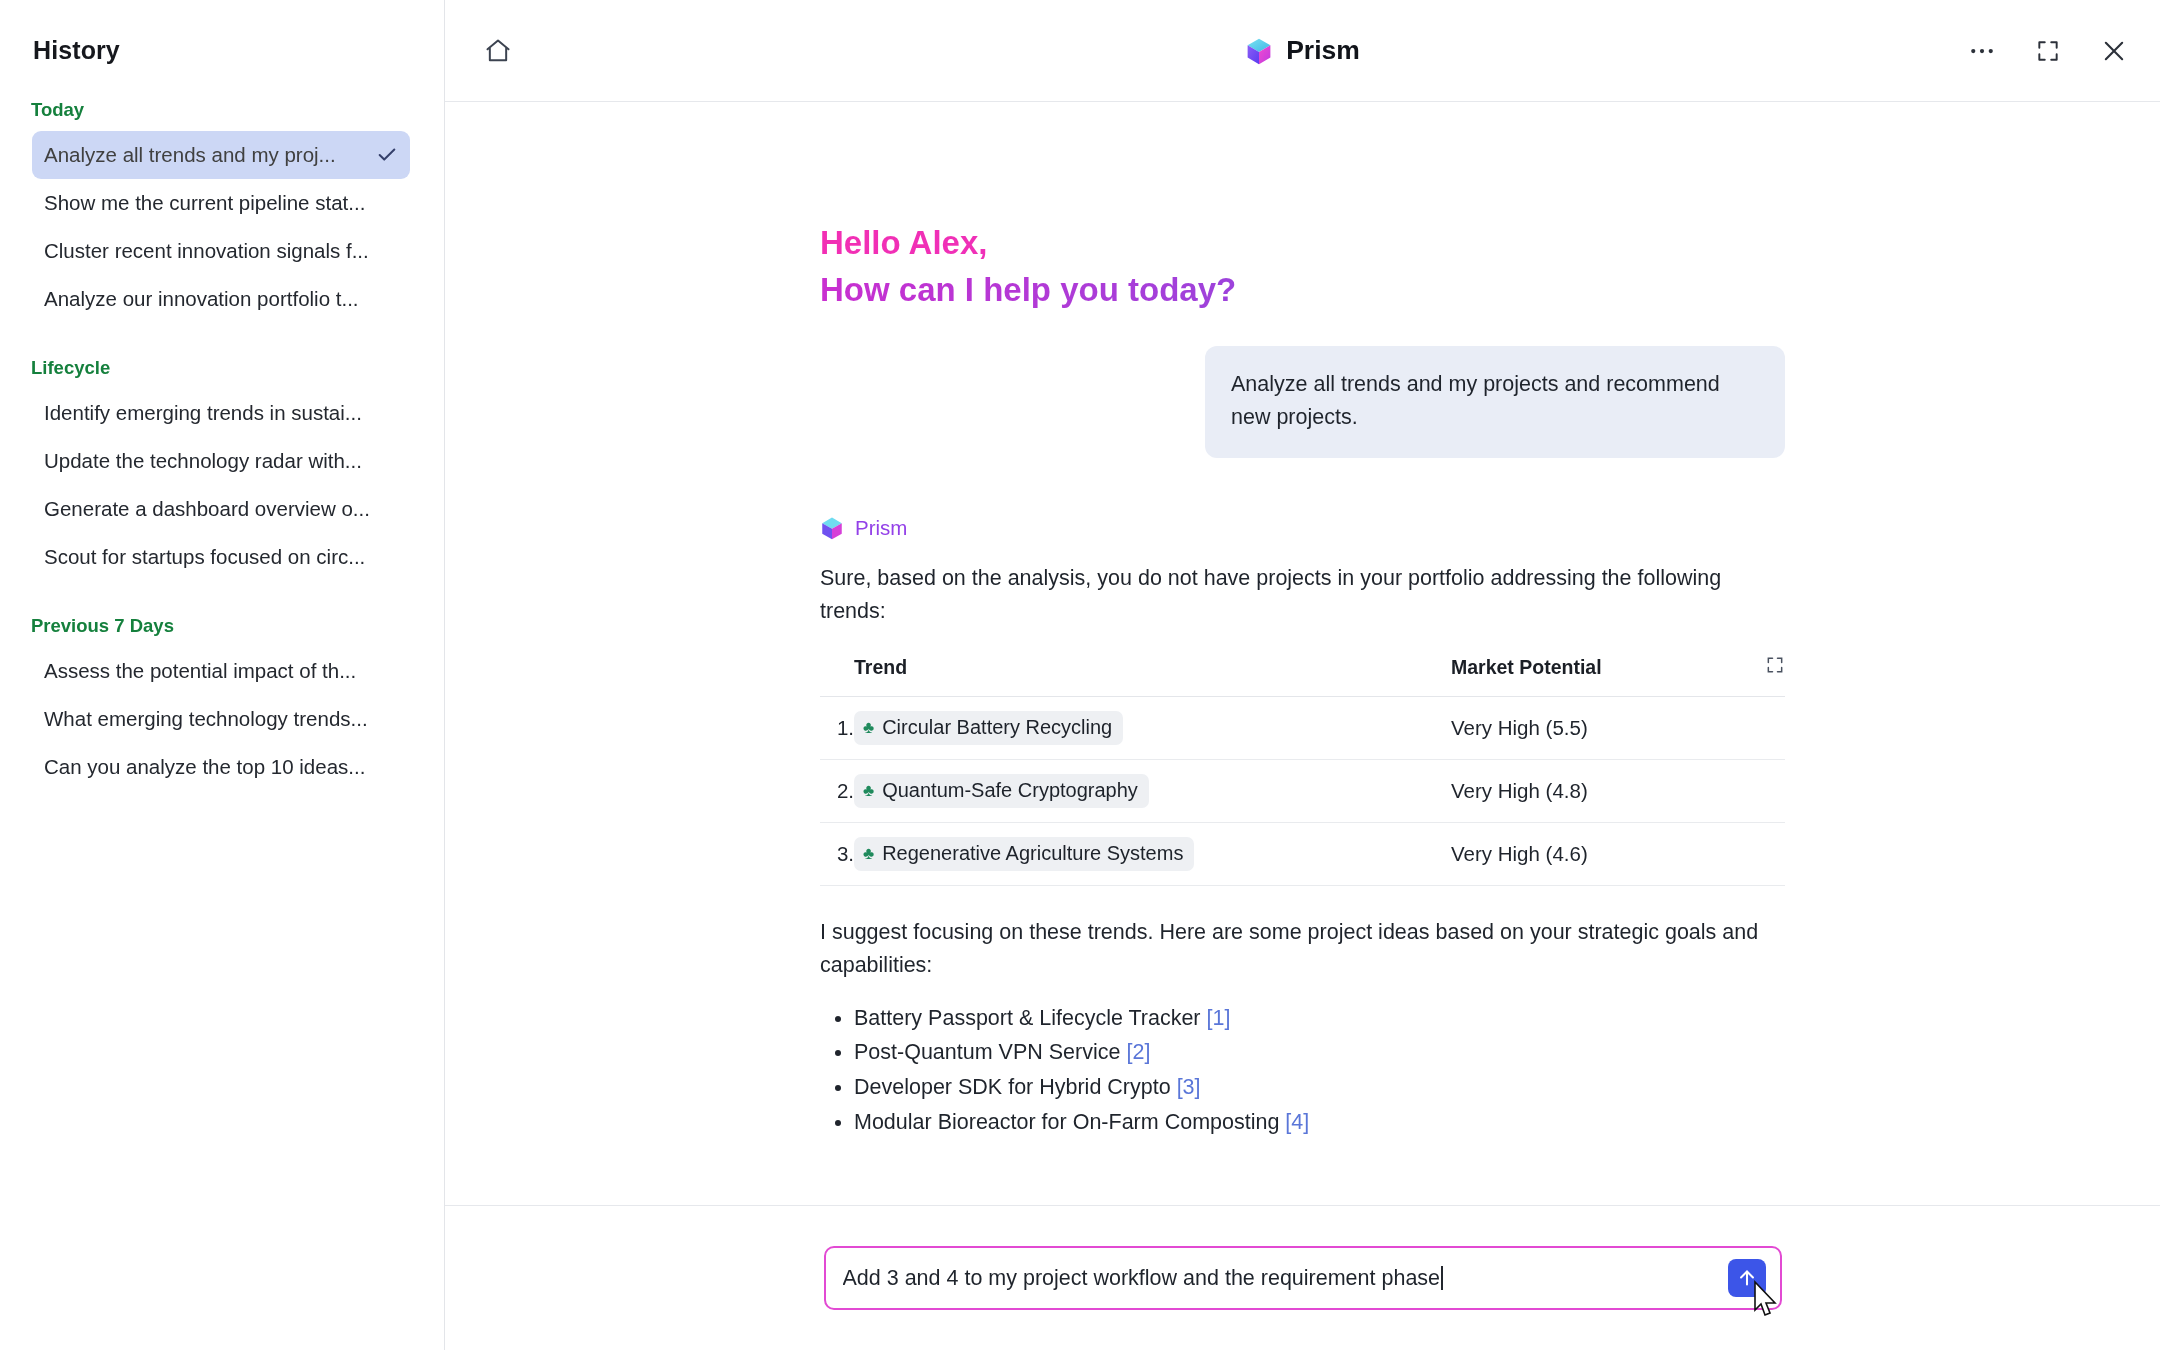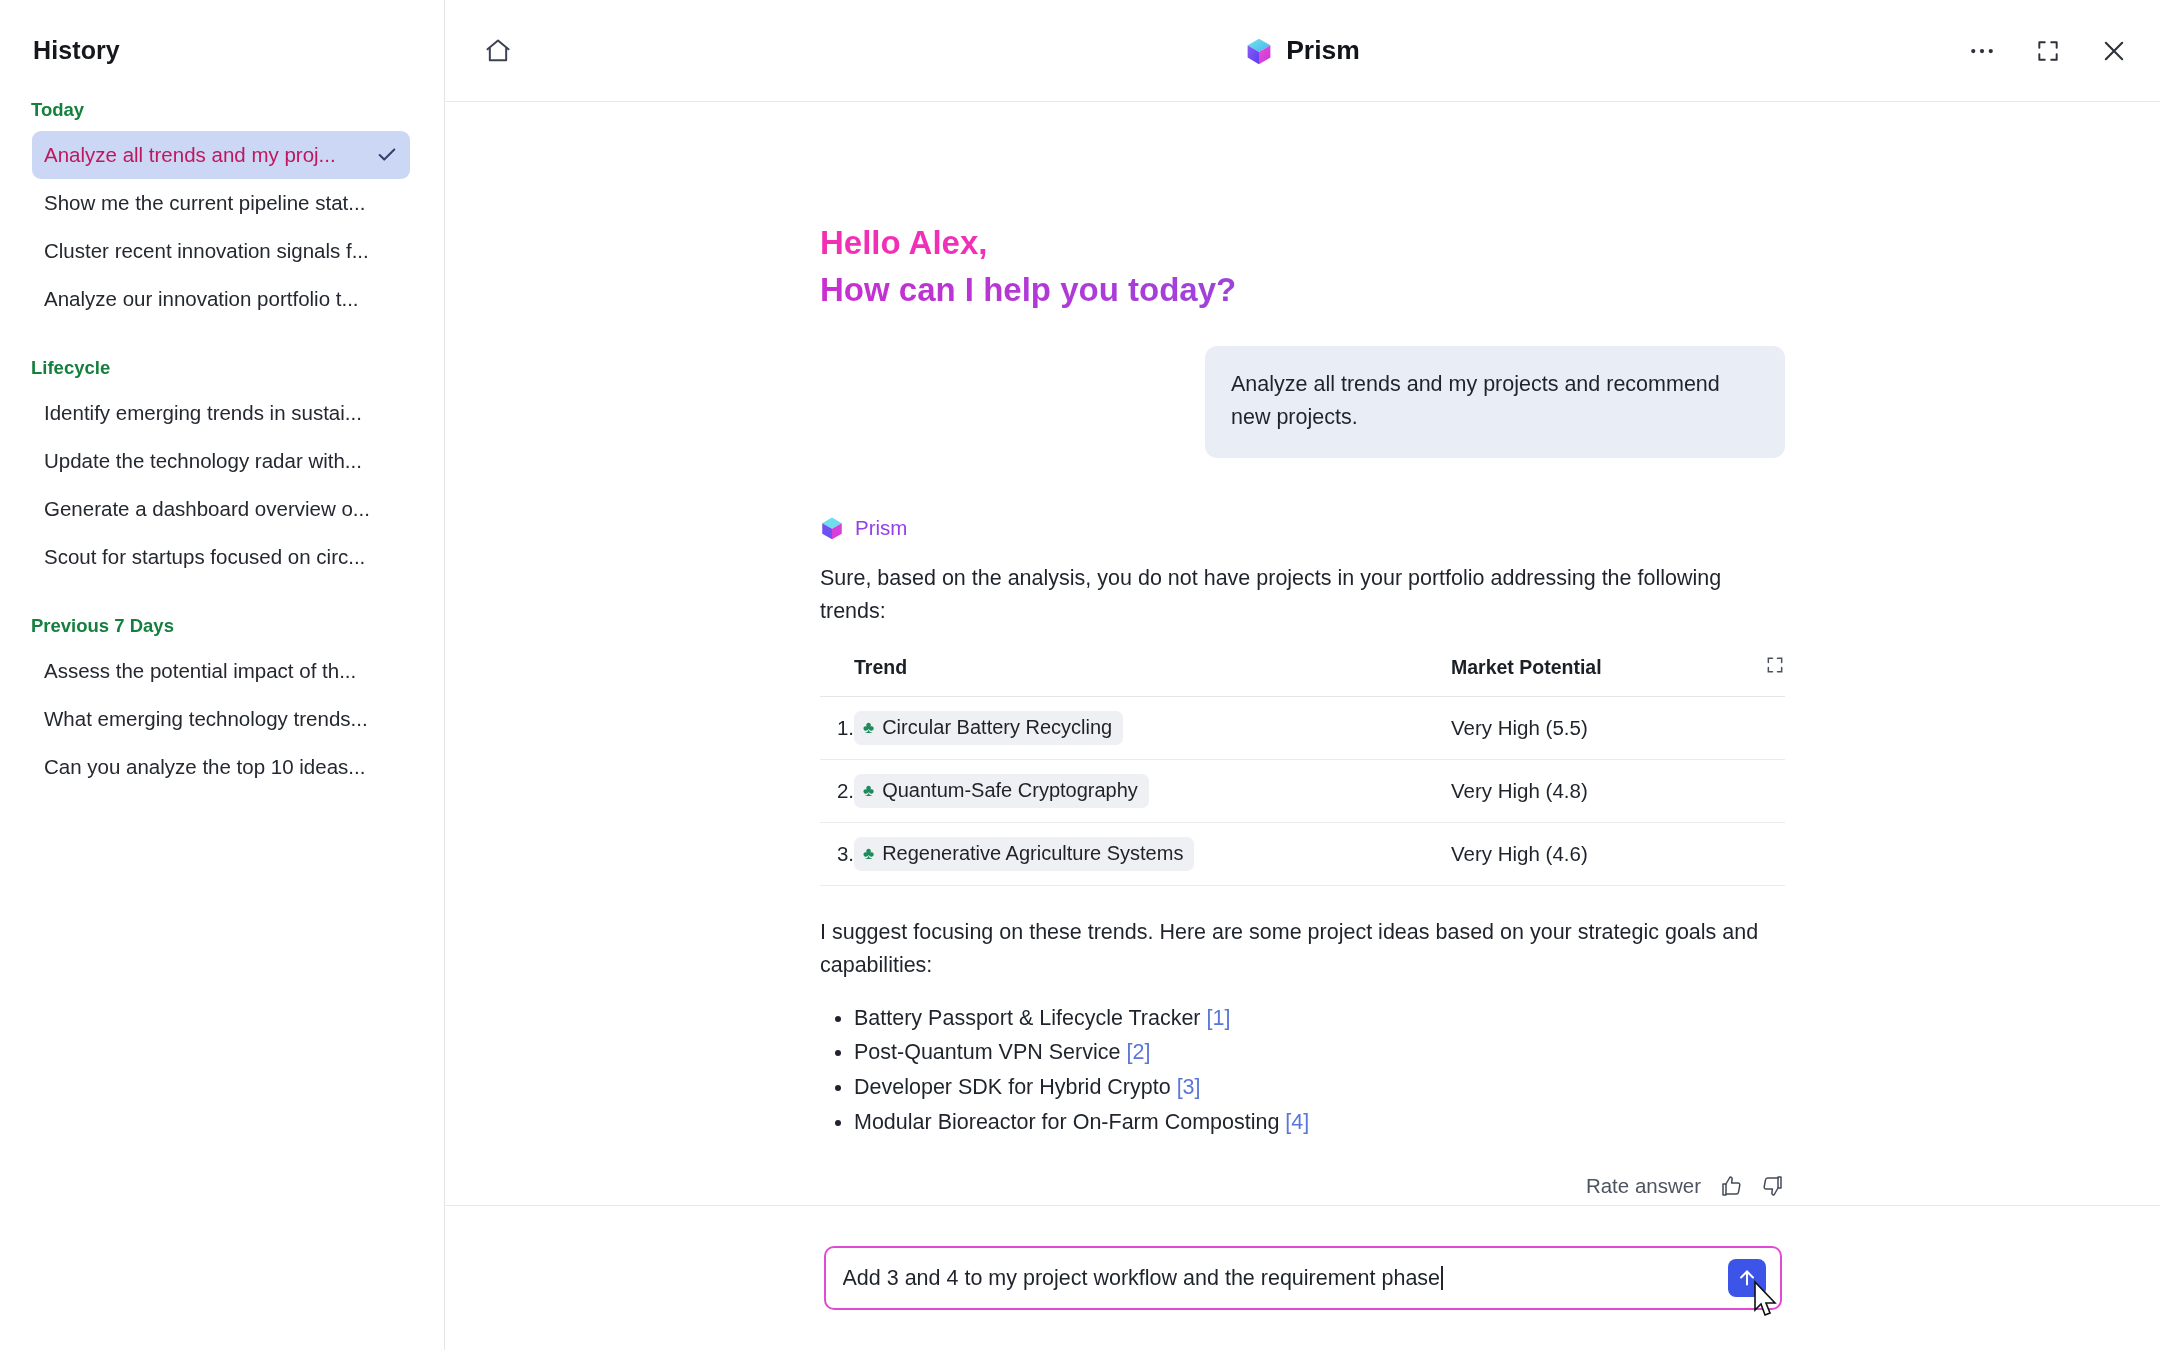--- a/index.html
+++ b/index.html
@@ -57,21 +57,21 @@
   .hist-item .label {
     overflow: hidden;
     text-overflow: ellipsis;
     white-space: nowrap;
     flex: 1 1 auto;
   }
   .hist-item.active {
     background: #ccd7f5;
     color: #2b3a6b;
   }
-  .hist-item.active .label { color: #be185d; }
+  .hist-item.active .label { color: #404040; }
   .check-icon {
     flex: 0 0 auto;
     margin-left: 8px;
     color: #35406b;
     display: flex;
     align-items: center;
   }
 
   
   .main {
@@ -505,35 +505,20 @@
           <li>
             <span>Developer SDK for Hybrid Crypto</span>
             <span class="ref">[3]</span>
           </li>
           <li>
             <span>Modular Bioreactor for On-Farm Composting</span>
             <span class="ref">[4]</span>
           </li>
         </ul>
 
-        <div class="rate-row">
-          <span>Rate answer</span>
-          <span class="thumb">
-            <svg width="24" height="24" viewBox="0 0 24 24" fill="none" stroke="currentColor" stroke-width="1.5" stroke-linecap="round" stroke-linejoin="round">
-                <path d="M7 10v11H4V10z"></path>
-                <path d="M7 10l4-7c1.6 0 2.3 1 2.1 2.4L12.6 9H19c1.2 0 2 1 1.8 2.1l-1.3 7c-.2 1-1 1.9-2.1 1.9H7"></path>
-              </svg>
-          </span>
-          <span class="thumb">
-            <svg width="24" height="24" viewBox="0 0 24 24" fill="none" stroke="currentColor" stroke-width="1.5" stroke-linecap="round" stroke-linejoin="round">
-                <path d="M17 14V3h3v11z"></path>
-                <path d="M17 14l-4 7c-1.6 0-2.3-1-2.1-2.4l.5-3.6H5c-1.2 0-2-1-1.8-2.1l1.3-7C4.7 4.9 5.5 4 6.6 4H17"></path>
-              </svg>
-          </span>
-        </div>
 
       </div>
     </div>
 
     <div class="composer-wrap">
       <div class="composer">
         <span class="text" title="Ask anything">Add 3 and 4 to my project workflow and the requirement phase</span>
           <span class="caret"></span>
         <span class="send-btn">
           <svg width="22" height="22" viewBox="0 0 24 24" fill="none" stroke="currentColor" stroke-width="2.2" stroke-linecap="round" stroke-linejoin="round">

